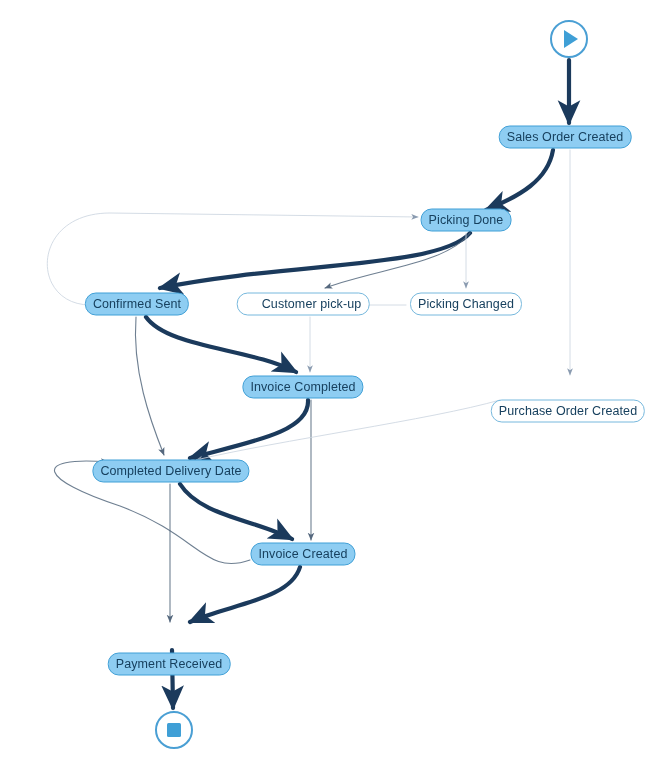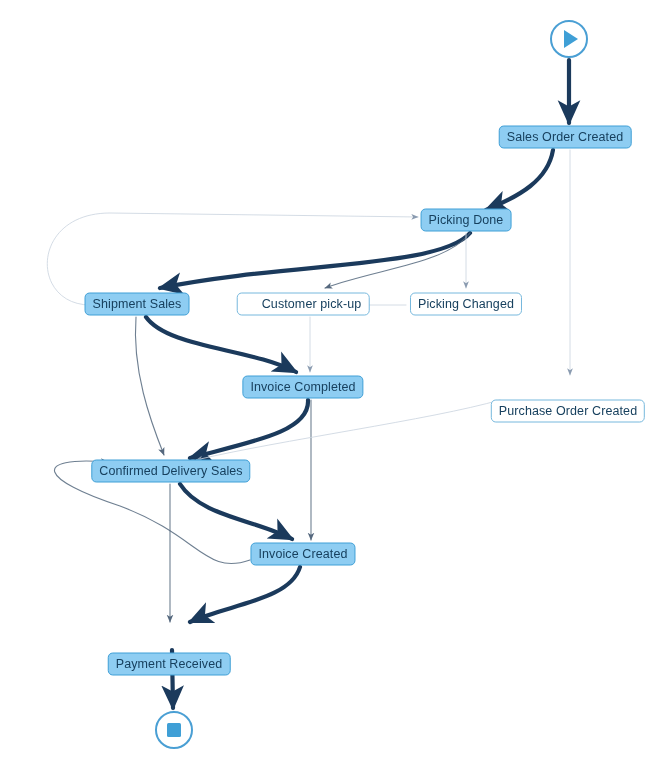--- a/index.html
+++ b/index.html
@@ -36,21 +36,21 @@
     width: 657px;
     height: 765px;
   }
   .node {
     position: absolute;
     box-sizing: border-box;
     display: flex;
     align-items: center;
     justify-content: center;
     white-space: nowrap;
-    border-radius: 5px;
+    border-radius: 11px;
     font-size: 12.5px;
     line-height: 1;
     letter-spacing: 0.1px;
     color: #17405e;
     padding: 0 7px;
     height: 23px;
     transform: translate(-50%, -50%);
     cursor: pointer;
   }
   .node.filled {
@@ -140,36 +140,36 @@
       <span class="stop-glyph"></span>
     </div>
 
   <div class="node filled" style="left: 565px; top: 137px;">
         <span>Sales Order Created</span>
       </div>
       <div class="node filled" style="left: 466px; top: 220px;">
         <span>Picking Done</span>
       </div>
       <div class="node filled" style="left: 137px; top: 304px;">
-        <span>Shipment Sales</span>
+        <span>Confirmed Sent</span>
       </div>
       <div class="node hollow" style="left: 303px; top: 304px; padding-left: 24px;">
         <span>Customer pick-up</span>
       </div>
       <div class="node hollow" style="left: 466px; top: 304px;">
         <span>Picking Changed</span>
       </div>
       <div class="node filled" style="left: 303px; top: 387px;">
         <span>Invoice Completed</span>
       </div>
       <div class="node hollow" style="left: 568px; top: 387px; margin-top: 24px;">
         <span>Purchase Order Created</span>
       </div>
       <div class="node filled" style="left: 171px; top: 471px;">
-        <span>Confirmed Delivery Sales</span>
+        <span>Completed Delivery Date</span>
       </div>
       <div class="node filled" style="left: 303px; top: 554px;">
         <span>Invoice Created</span>
       </div>
       <div class="node filled" style="left: 169px; top: 664px;">
         <span>Payment Received</span>
       </div>
     </div>
 </div>
 

